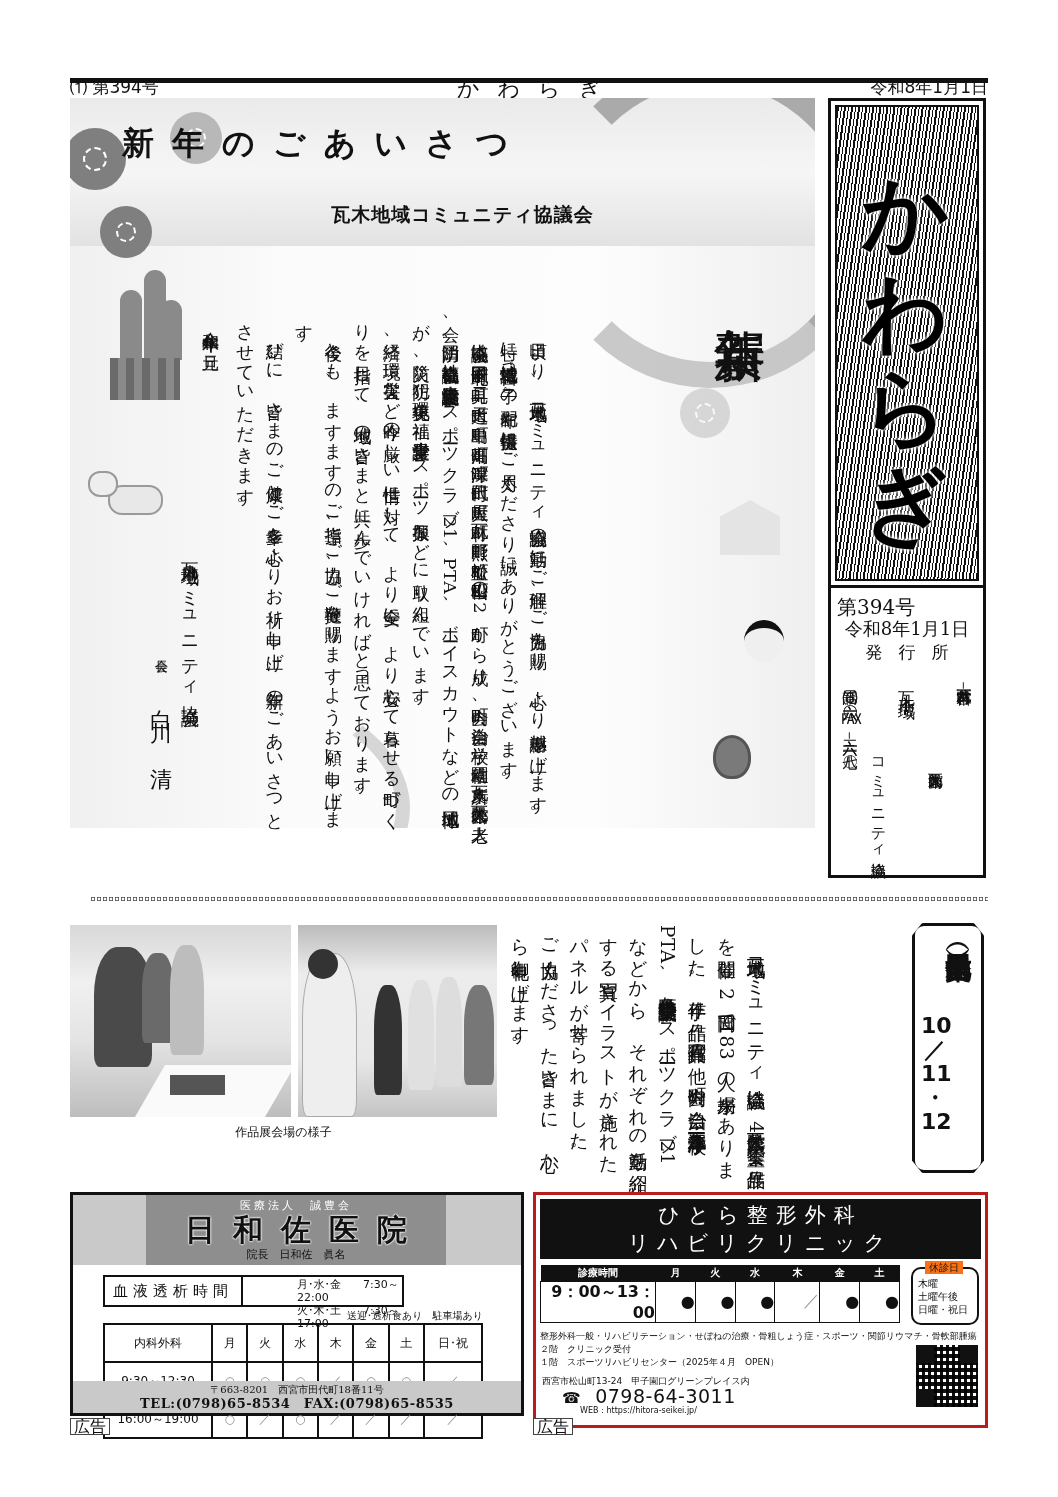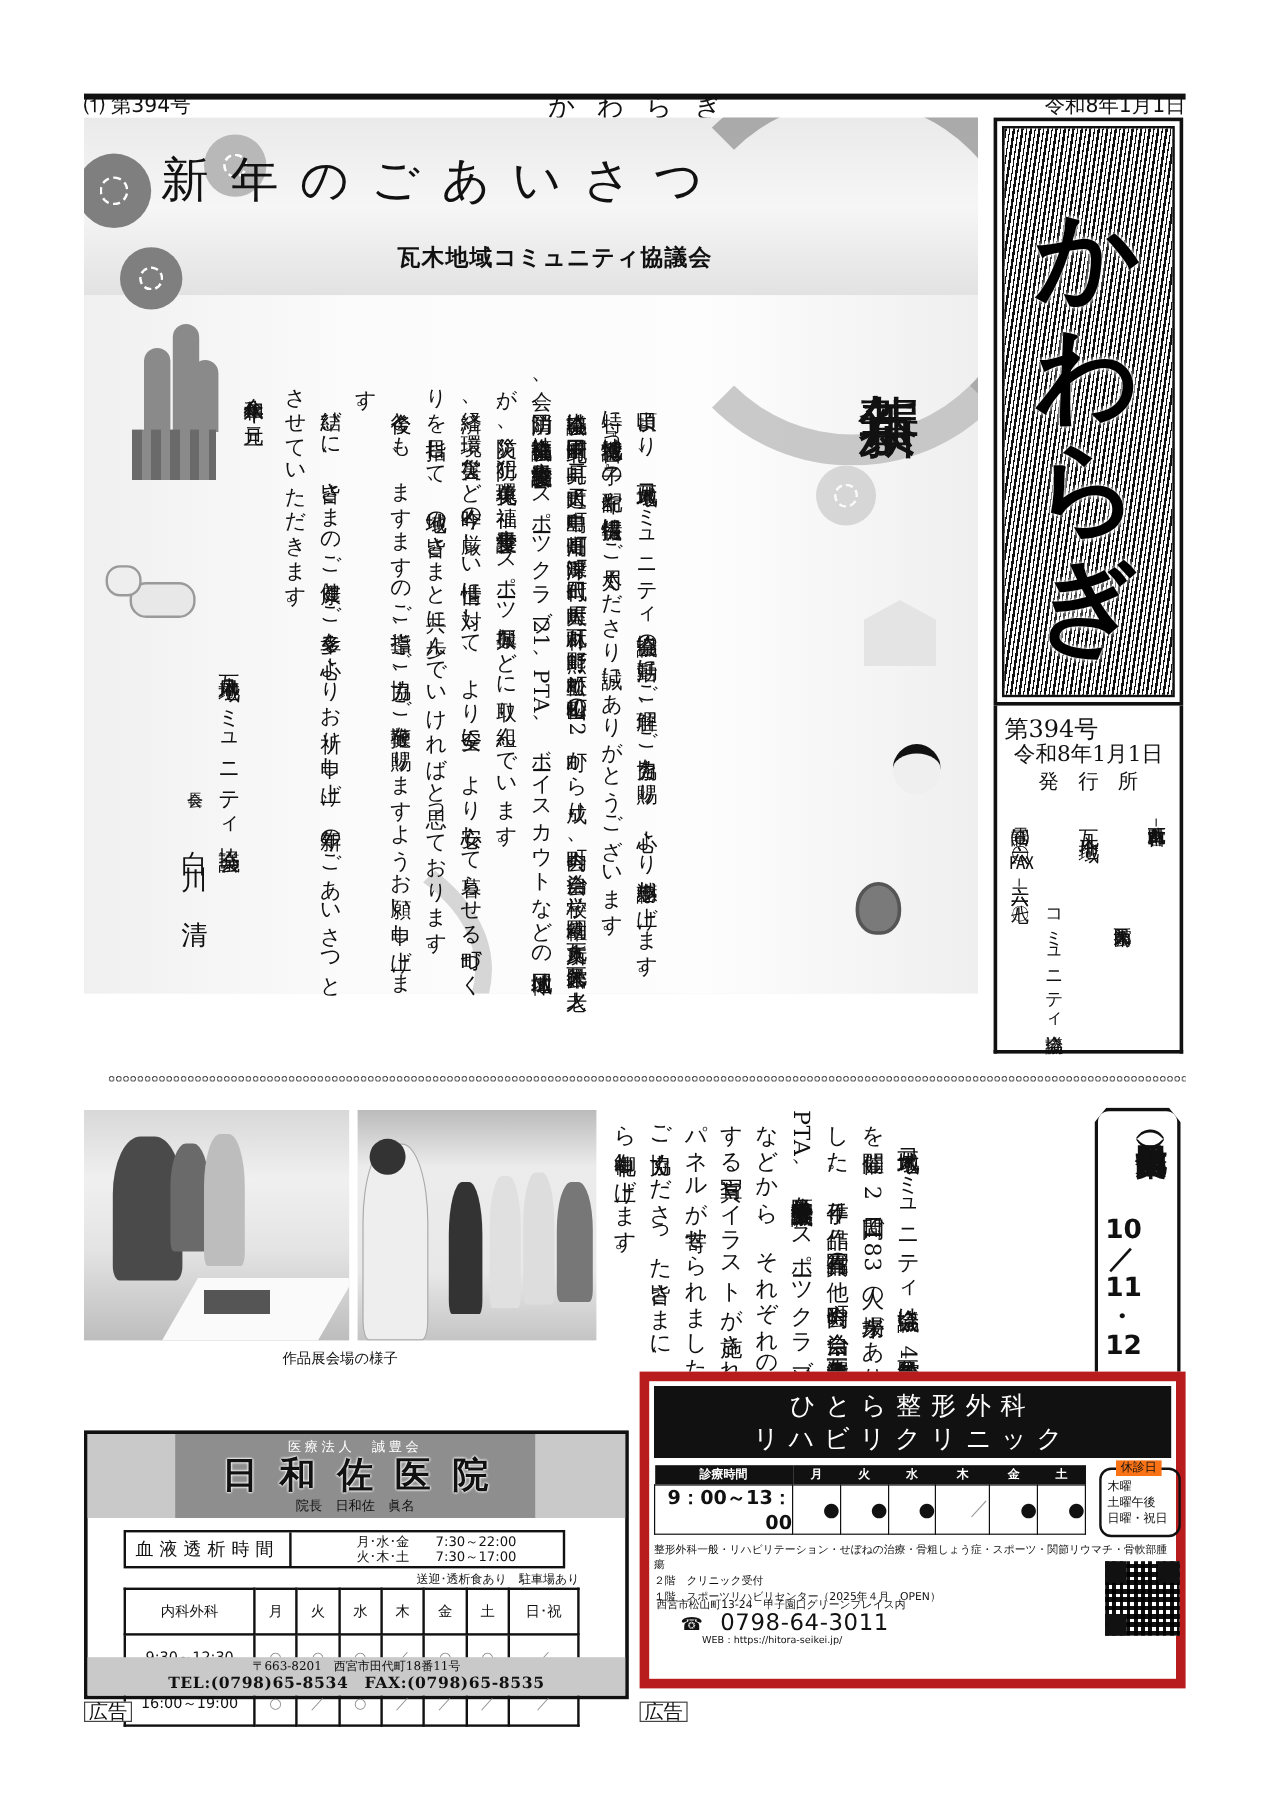--- a/index.html
+++ b/index.html
@@ -15,21 +15,21 @@
 
   
   .greet { position: absolute; left: 70px; top: 98px; width: 745px; height: 730px; background: #f4f4f4; overflow: hidden; }
   .greet .banner { position: absolute; left: 0; top: 0; width: 745px; height: 148px; background: linear-gradient(180deg,#eaeaea 0%,#f6f6f6 50%,#e2e2e2 100%); }
   .greet .body-bg { position: absolute; left: 0; top: 148px; width: 745px; height: 582px; background: linear-gradient(90deg,#f0f0f0 0%,#fbfbfb 30%,#fdfdfd 70%,#efefef 100%); }
   .greet .swirl { position: absolute; right: -60px; top: -40px; width: 330px; height: 330px; border-radius: 50%; border: 26px solid #9a9a9a; border-left-color: transparent; border-bottom-color: #bdbdbd; opacity: .8; }
   .greet .swirl2 { position: absolute; left: -80px; bottom: -110px; width: 420px; height: 260px; border-radius: 50%; border: 14px solid #d6d6d6; border-top-color: transparent; }
   .plum { position: absolute; border-radius: 50%; background: #7f7f7f; }
   .plum.lt { background: #b8b8b8; }
   .plum .ctr { position: absolute; left: 30%; top: 30%; width: 40%; height: 40%; border-radius: 50%; border: 2px dashed #fff; }
-  .title-main { position: absolute; left: 64px; top: 24px; width: 700px; font-size: 40px; font-weight: normal; letter-spacing: 18px; font-family: "DejaVu Sans", sans-serif; color: #111; }
+  .title-main { position: absolute; left: 52px; top: 24px; width: 700px; font-size: 32px; font-weight: bold; letter-spacing: 18px; font-family: "DejaVu Sans", sans-serif; color: #111; }
   .title-sub { position: absolute; left: 0; width: 745px; text-align: center; top: 104px; font-size: 19px; font-weight: bold; font-family: "DejaVu Sans", sans-serif; letter-spacing: 1px; padding-left: 40px; }
 
   .kinga { position: absolute; left: 714px; top: 288px; font-size: 52px; writing-mode: vertical-rl; line-height: 1; font-family: "DejaVu Serif", serif; }
 
   .vtext { position: absolute; writing-mode: vertical-rl; font-size: 17.5px; line-height: 29.3px; letter-spacing: 0.5px; }
   .vtext p { margin: 0; }
   .vtext .ind { text-indent: 1em; }
   .greet-body { left: 230px; top: 312px; height: 510px; }
   .date-line { position: absolute; left: 200px; top: 318px; writing-mode: vertical-rl; font-size: 17px; letter-spacing: 1px; }
   .org-sig { position: absolute; left: 178px; top: 548px; writing-mode: vertical-rl; font-size: 18px; letter-spacing: 2px; }
@@ -81,33 +81,33 @@
   .exh-badge .t2 { position: absolute; left: 6px; top: 88px; font-size: 22px; font-weight: bold; font-family: "DejaVu Sans", sans-serif; line-height: 24px; text-align: center; width: 28px; }
   .exh-text { left: 505px; top: 925px; height: 250px; font-size: 18.5px; line-height: 29.5px; }
 
   
   .ad1 { position: absolute; left: 70px; top: 1192px; width: 454px; height: 224px; border: 3px solid #111; background: #fff; }
   .ad1 .top { position: absolute; left: 0; top: 0; width: 100%; height: 70px; background: #c9c9c9; }
   .ad1 .topin { position: absolute; left: 73px; top: 0; width: 300px; height: 70px; background: #8e8e8e; text-align: center; color: #fff; }
   .ad1 .corp { font-size: 11px; letter-spacing: 3px; padding-top: 3px; font-family: "DejaVu Sans", sans-serif; }
   .ad1 .name { font-size: 30px; font-weight: bold; letter-spacing: 18px; padding-left: 18px; line-height: 34px; color: #111; text-shadow: 0 0 2px #fff, 0 0 2px #fff, 0 0 2px #fff; font-family: "DejaVu Sans", sans-serif; }
   .ad1 .dir { font-size: 11px; color: #111; }
-  .ad1 .dial { position: absolute; left: 30px; top: 80px; width: 368px; height: 32px; border: 2px solid #111; display: flex; }
+  .ad1 .dial { position: absolute; left: 30px; top: 80px; width: 301px; height: 32px; border: 2px solid #111; display: flex; }
   .ad1 .dial .lbl { width: 138px; border-right: 2px solid #111; font-size: 15px; letter-spacing: 5px; text-align: center; line-height: 28px; font-family: "DejaVu Sans", sans-serif; }
   .ad1 .dial .vals { flex: 1; font-size: 11px; line-height: 13px; padding-top: 1px; font-family: "DejaVu Sans", sans-serif; }
   .ad1 .dial .vals div { padding-left: 54px; }
   .ad1 .note { position: absolute; left: 30px; width: 380px; top: 114px; text-align: right; font-size: 10px; font-family: "DejaVu Sans", sans-serif; }
   .ad1 table { position: absolute; left: 30px; top: 128px; width: 380px; border-collapse: collapse; font-family: "DejaVu Sans", sans-serif; }
   .ad1 td { border: 2px solid #111; height: 38px; text-align: center; font-size: 12px; color: #111; }
   .ad1 td.sym { color: #888; font-size: 12px; }
   .ad1 .foot { position: absolute; left: 0; bottom: 0; width: 100%; height: 32px; background: #c9c9c9; text-align: center; font-size: 10px; line-height: 14px; padding-top: 2px; }
   .ad1 .foot .tel { font-size: 13px; font-weight: bold; letter-spacing: 0.5px; }
   .kokoku { position: absolute; top: 1418px; font-size: 16px; border: 1px solid #444; padding: 0 3px; line-height: 15px; background: #fff; }
 
-  .ad2 { position: absolute; left: 533px; top: 1143px; width: 455px; height: 264px; border: 8px solid #b91c1c; background: #fff; }
+  .ad2 { position: absolute; left: 533px; top: 1192px; width: 455px; height: 236px; border: 3px solid #b91c1c; background: #fff; }
   .ad2 .ban { position: absolute; left: 4px; top: 4px; right: 4px; height: 60px; background: #111; color: #fff; text-align: center; font-family: "DejaVu Sans", sans-serif; font-size: 21px; letter-spacing: 8px; line-height: 28px; padding-top: 2px; }
   .ad2 table { position: absolute; left: 4px; top: 70px; width: 360px; border-collapse: collapse; font-family: "DejaVu Sans", sans-serif; }
   .ad2 th { background: #111; color: #fff; font-size: 10px; height: 16px; }
   .ad2 td { border: 1px solid #111; height: 18px; text-align: right; font-size: 16px; font-weight: bold; }
   .ad2 td.sl { color: #999; font-weight: normal; }
   .ad2 .closed { position: absolute; left: 375px; top: 72px; width: 68px; height: 58px; border: 2px solid #111; border-radius: 10px; font-size: 10px; line-height: 13px; padding: 8px 4px 0 5px; font-family: "DejaVu Sans", sans-serif; }
   .ad2 .closed .ttl { position: absolute; top: -8px; left: 12px; background: #f97316; padding: 0 4px; font-size: 10px; }
   .ad2 .svc { position: absolute; left: 4px; top: 135px; font-size: 9px; line-height: 13px; font-family: "DejaVu Sans", sans-serif; }
   .ad2 .addr { position: absolute; left: 6px; top: 180px; font-size: 9px; font-family: "DejaVu Sans", sans-serif; }
   .ad2 .phone { position: absolute; left: 26px; top: 190px; font-size: 19px; font-family: "DejaVu Sans", sans-serif; letter-spacing: 0.5px; }

